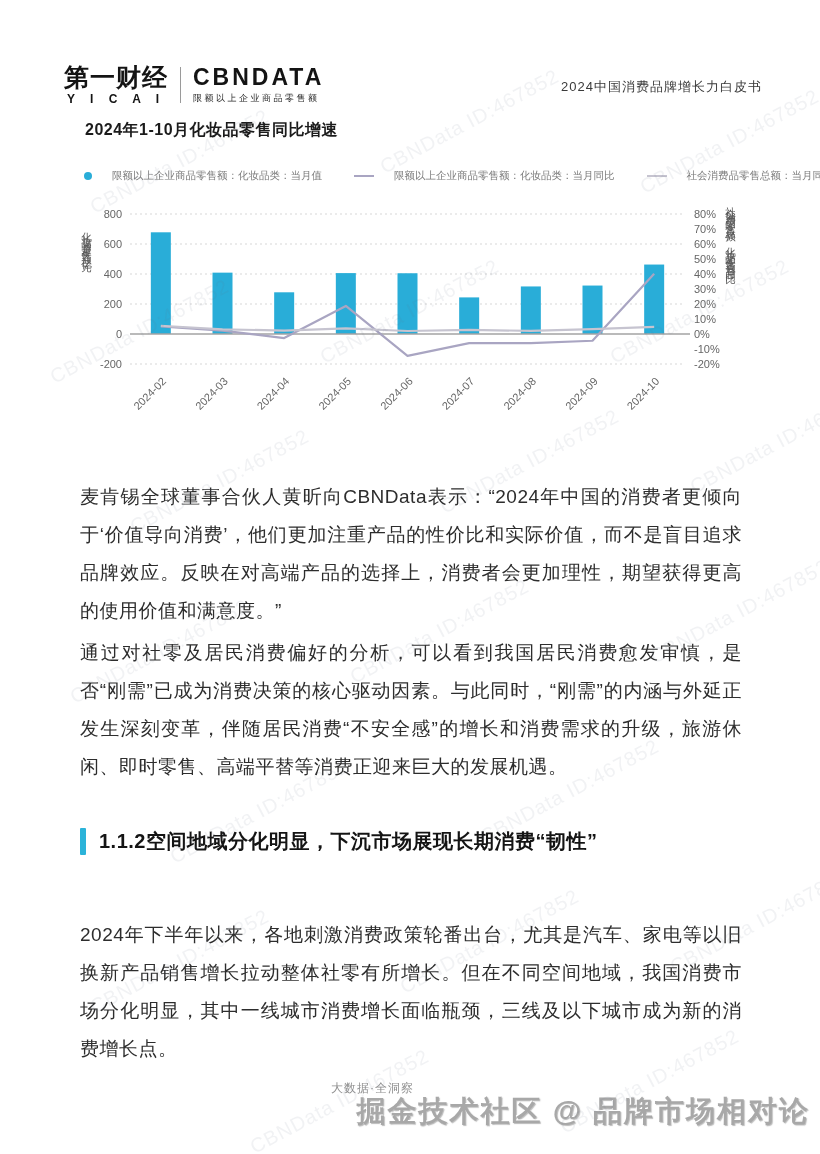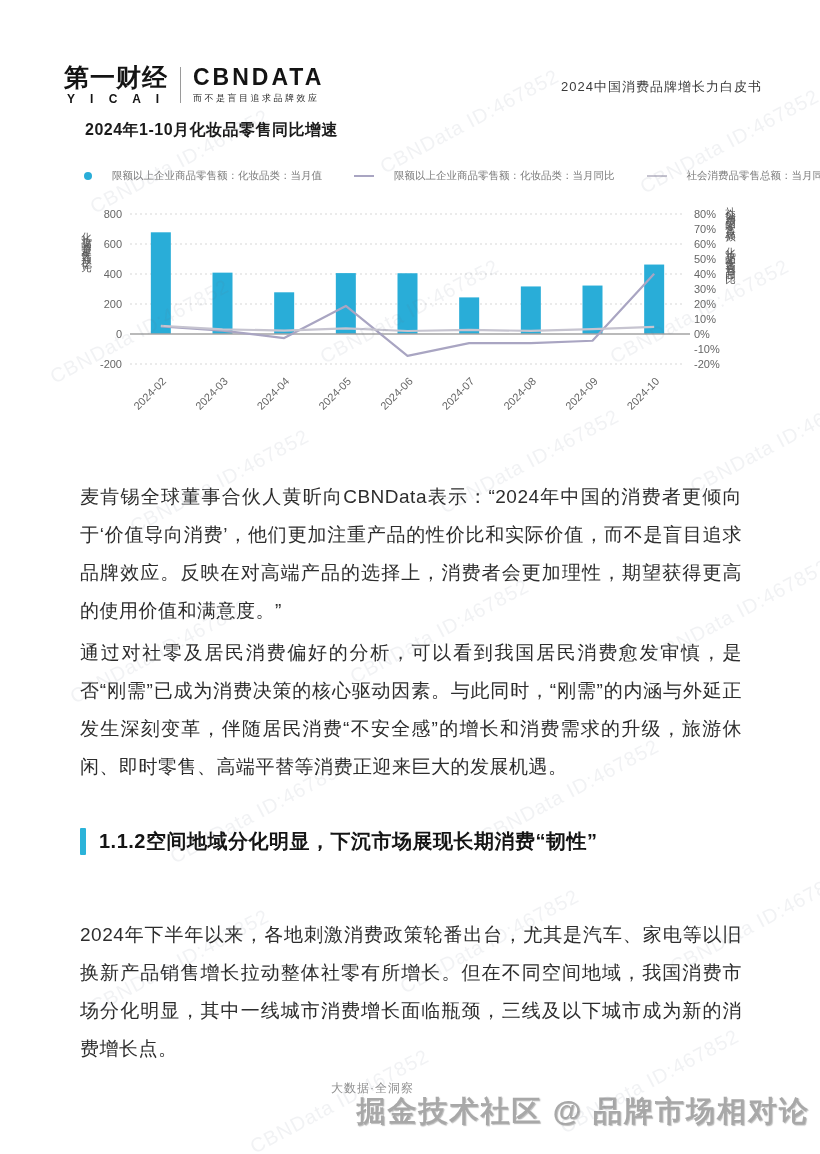--- a/index.html
+++ b/index.html
@@ -76,21 +76,21 @@
 
   <div class="header">
     <div class="logo">
       <div class="yicai-block">
         <div class="yicai-name">第一财经</div>
         <div class="yicai-sub">Y I C A I</div>
       </div>
       <div class="logo-divider"></div>
       <div class="cbn-block">
         <div class="cbn-name">CBNDATA</div>
-        <div class="cbn-sub">而不是盲目追求品牌效应</div>
+        <div class="cbn-sub">限额以上企业商品零售额</div>
       </div>
     </div>
     <div class="doc-title">2024中国消费品牌增长力白皮书</div>
   </div>
 
   <div class="chart-title">2024年1-10月化妆品零售同比增速</div>
 
   <div class="legend">
     <div class="legend-item">
       <span class="legend-dot" style="background: rgb(41, 173, 216);"></span>

